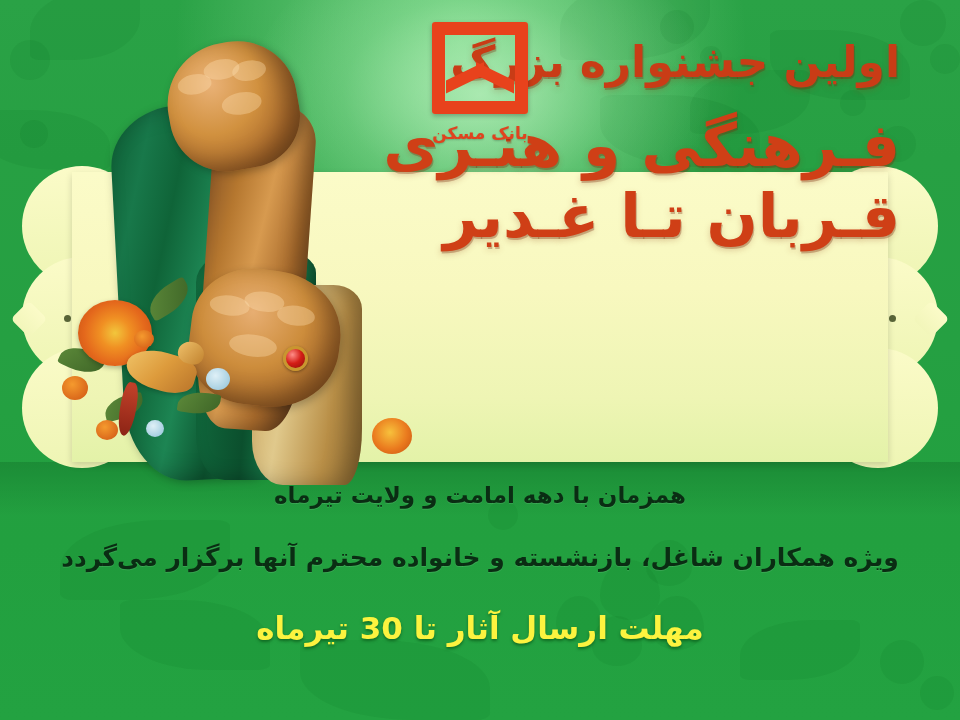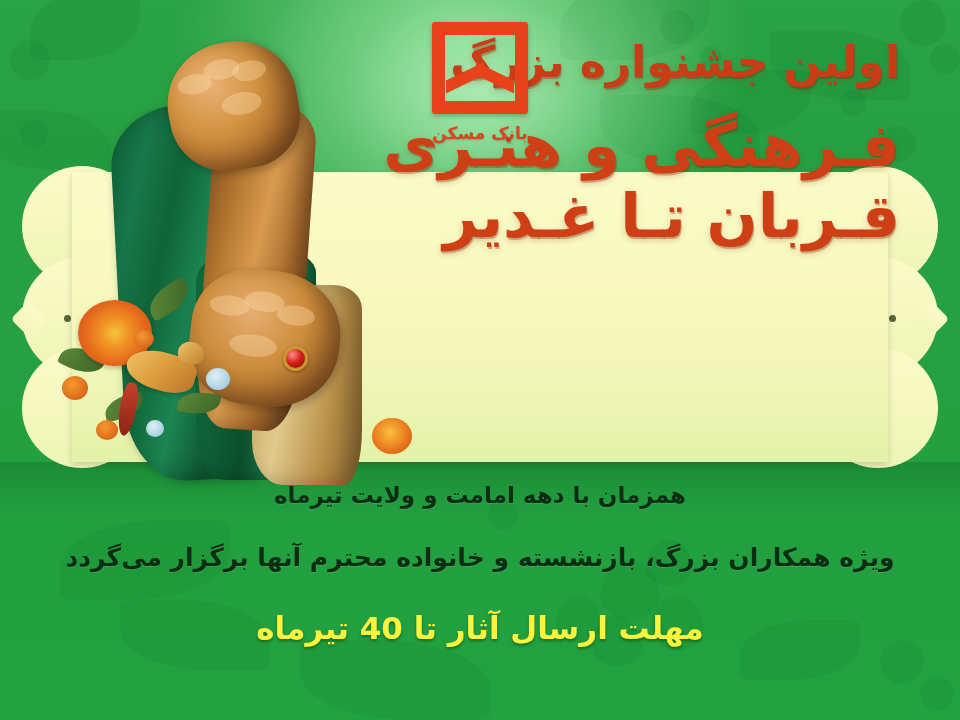--- a/index.html
+++ b/index.html
@@ -288,17 +288,17 @@
 
   <div class="titles">
     <div class="title-l1">اولین جشنواره بزرگ</div>
     <div class="title-l2">فـرهنگی و هنـری قـربان تـا غـدیر</div>
   </div>
 
   <div class="band"></div>
 
   <div class="copy">
     <div class="copy-line l1">همزمان با دهه امامت و ولایت تیرماه</div>
-    <div class="copy-line l2">ویژه همکاران بزرگ، بازنشسته و خانواده محترم آنها برگزار می‌گردد</div>
-    <div class="deadline">مهلت ارسال آثار تا 40 تیرماه</div>
+    <div class="copy-line l2">ویژه همکاران شاغل، بازنشسته و خانواده محترم آنها برگزار می‌گردد</div>
+    <div class="deadline">مهلت ارسال آثار تا 30 تیرماه</div>
   </div>
 
 </div>
 
 </body></html>

